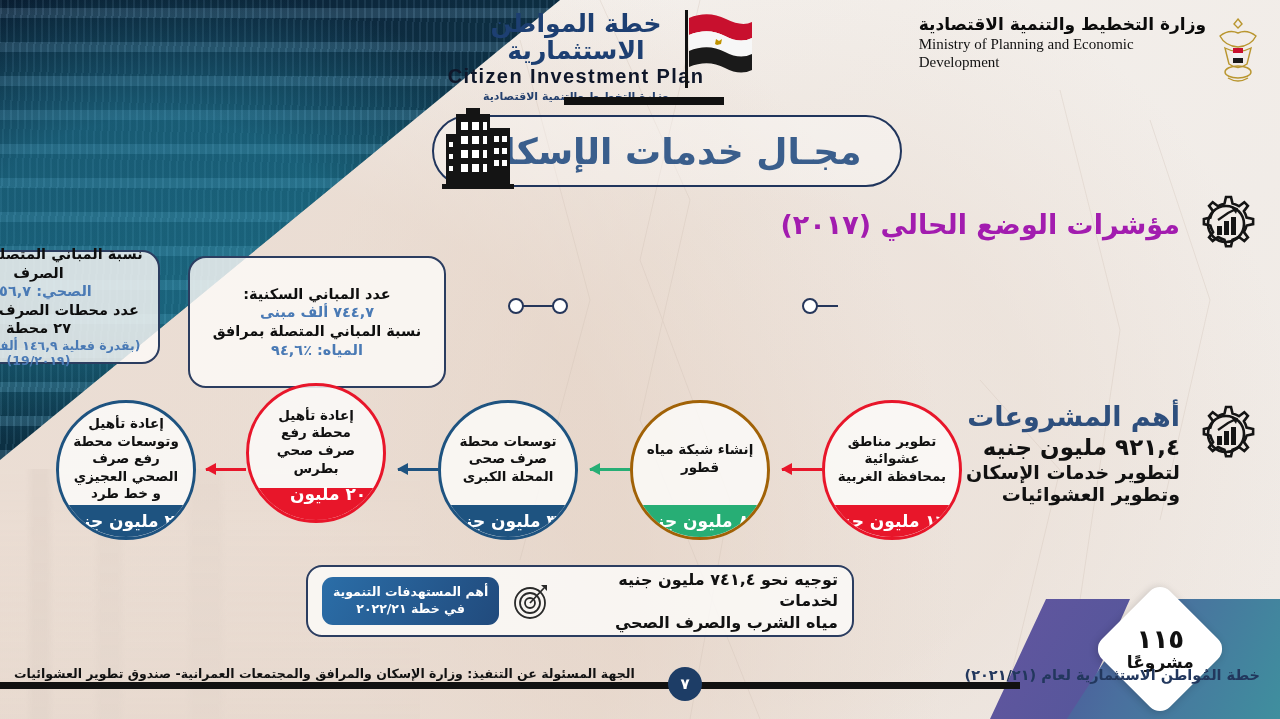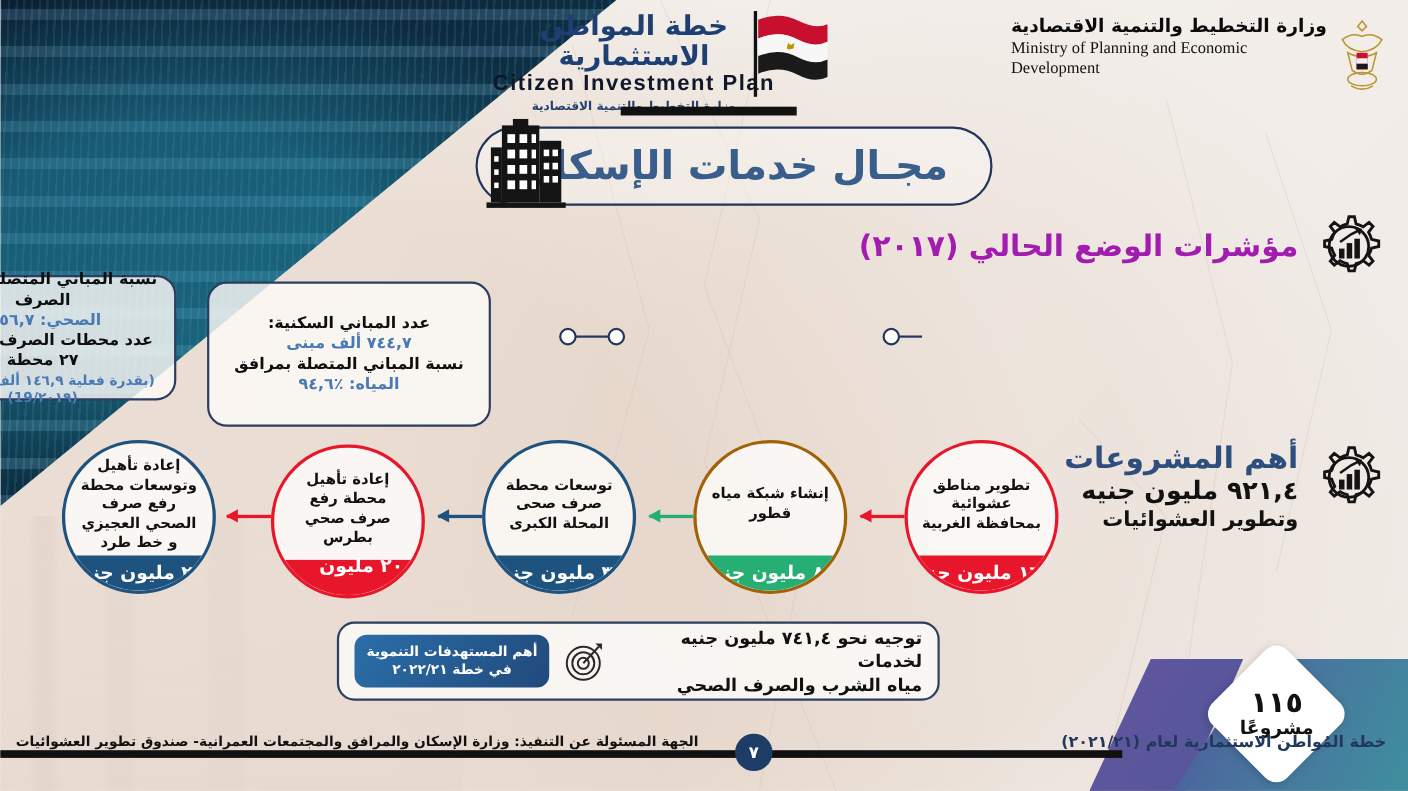--- a/index.html
+++ b/index.html
@@ -316,37 +316,38 @@
         <rect x="27" y="38" width="5" height="9"></rect>
         <rect x="34" y="33" width="5" height="14"></rect>
         <rect x="41" y="29" width="5" height="18"></rect>
       </g>
       <path d="M28 32 L38 25 L46 21" stroke="#141414" stroke-width="2.2" fill="none"></path>
       <path d="M41 19 l7 1 l-2 6 z" fill="#141414"></path>
     </svg>
     <div class="ptxt">
       <div class="h">أهم المشروعات</div>
       <div class="l1">٩٢١,٤ مليون جنيه</div>
+      <div class="l2">لتطوير خدمات الإسكان</div>
       <div class="l3">وتطوير العشوائيات</div>
     </div>
   </div>
 
   <div class="circ red" style="left:822px;top:400px;">
     <div class="ctxt">تطوير مناطق عشوائية بمحافظة الغربية</div>
     <div class="cfoot">١٦٥ مليون جنيه</div>
   </div>
   <div class="circ green" style="left:630px;top:400px;">
     <div class="ctxt">إنشاء شبكة مياه قطور</div>
     <div class="cfoot">٨٠ مليون جنيه</div>
   </div>
   <div class="circ blue" style="left:438px;top:400px;">
     <div class="ctxt">توسعات محطة صرف صحى المحلة الكبرى</div>
     <div class="cfoot">٣٥ مليون جنيه</div>
   </div>
-  <div class="circ red" style="left:246px;top:404px;">
+  <div class="circ red" style="left:246px;top:383px;">
     <div class="ctxt">إعادة تأهيل محطة رفع صرف صحي بطرس</div>
     <div class="cfoot">٢٠,١ مليون جنيه</div>
   </div>
   <div class="circ blue" style="left:56px;top:400px;">
     <div class="ctxt">إعادة تأهيل وتوسعات محطة رفع صرف الصحي العجيزي و خط طرد</div>
     <div class="cfoot">٢٠ مليون جنيه</div>
   </div>
 
   <div class="arrow" style="left:782px;top:468px;width:40px;background:#e8162a;color:#e8162a;"></div>
   <div class="arrow" style="left:590px;top:468px;width:40px;background:#27ae75;color:#27ae75;"></div>

